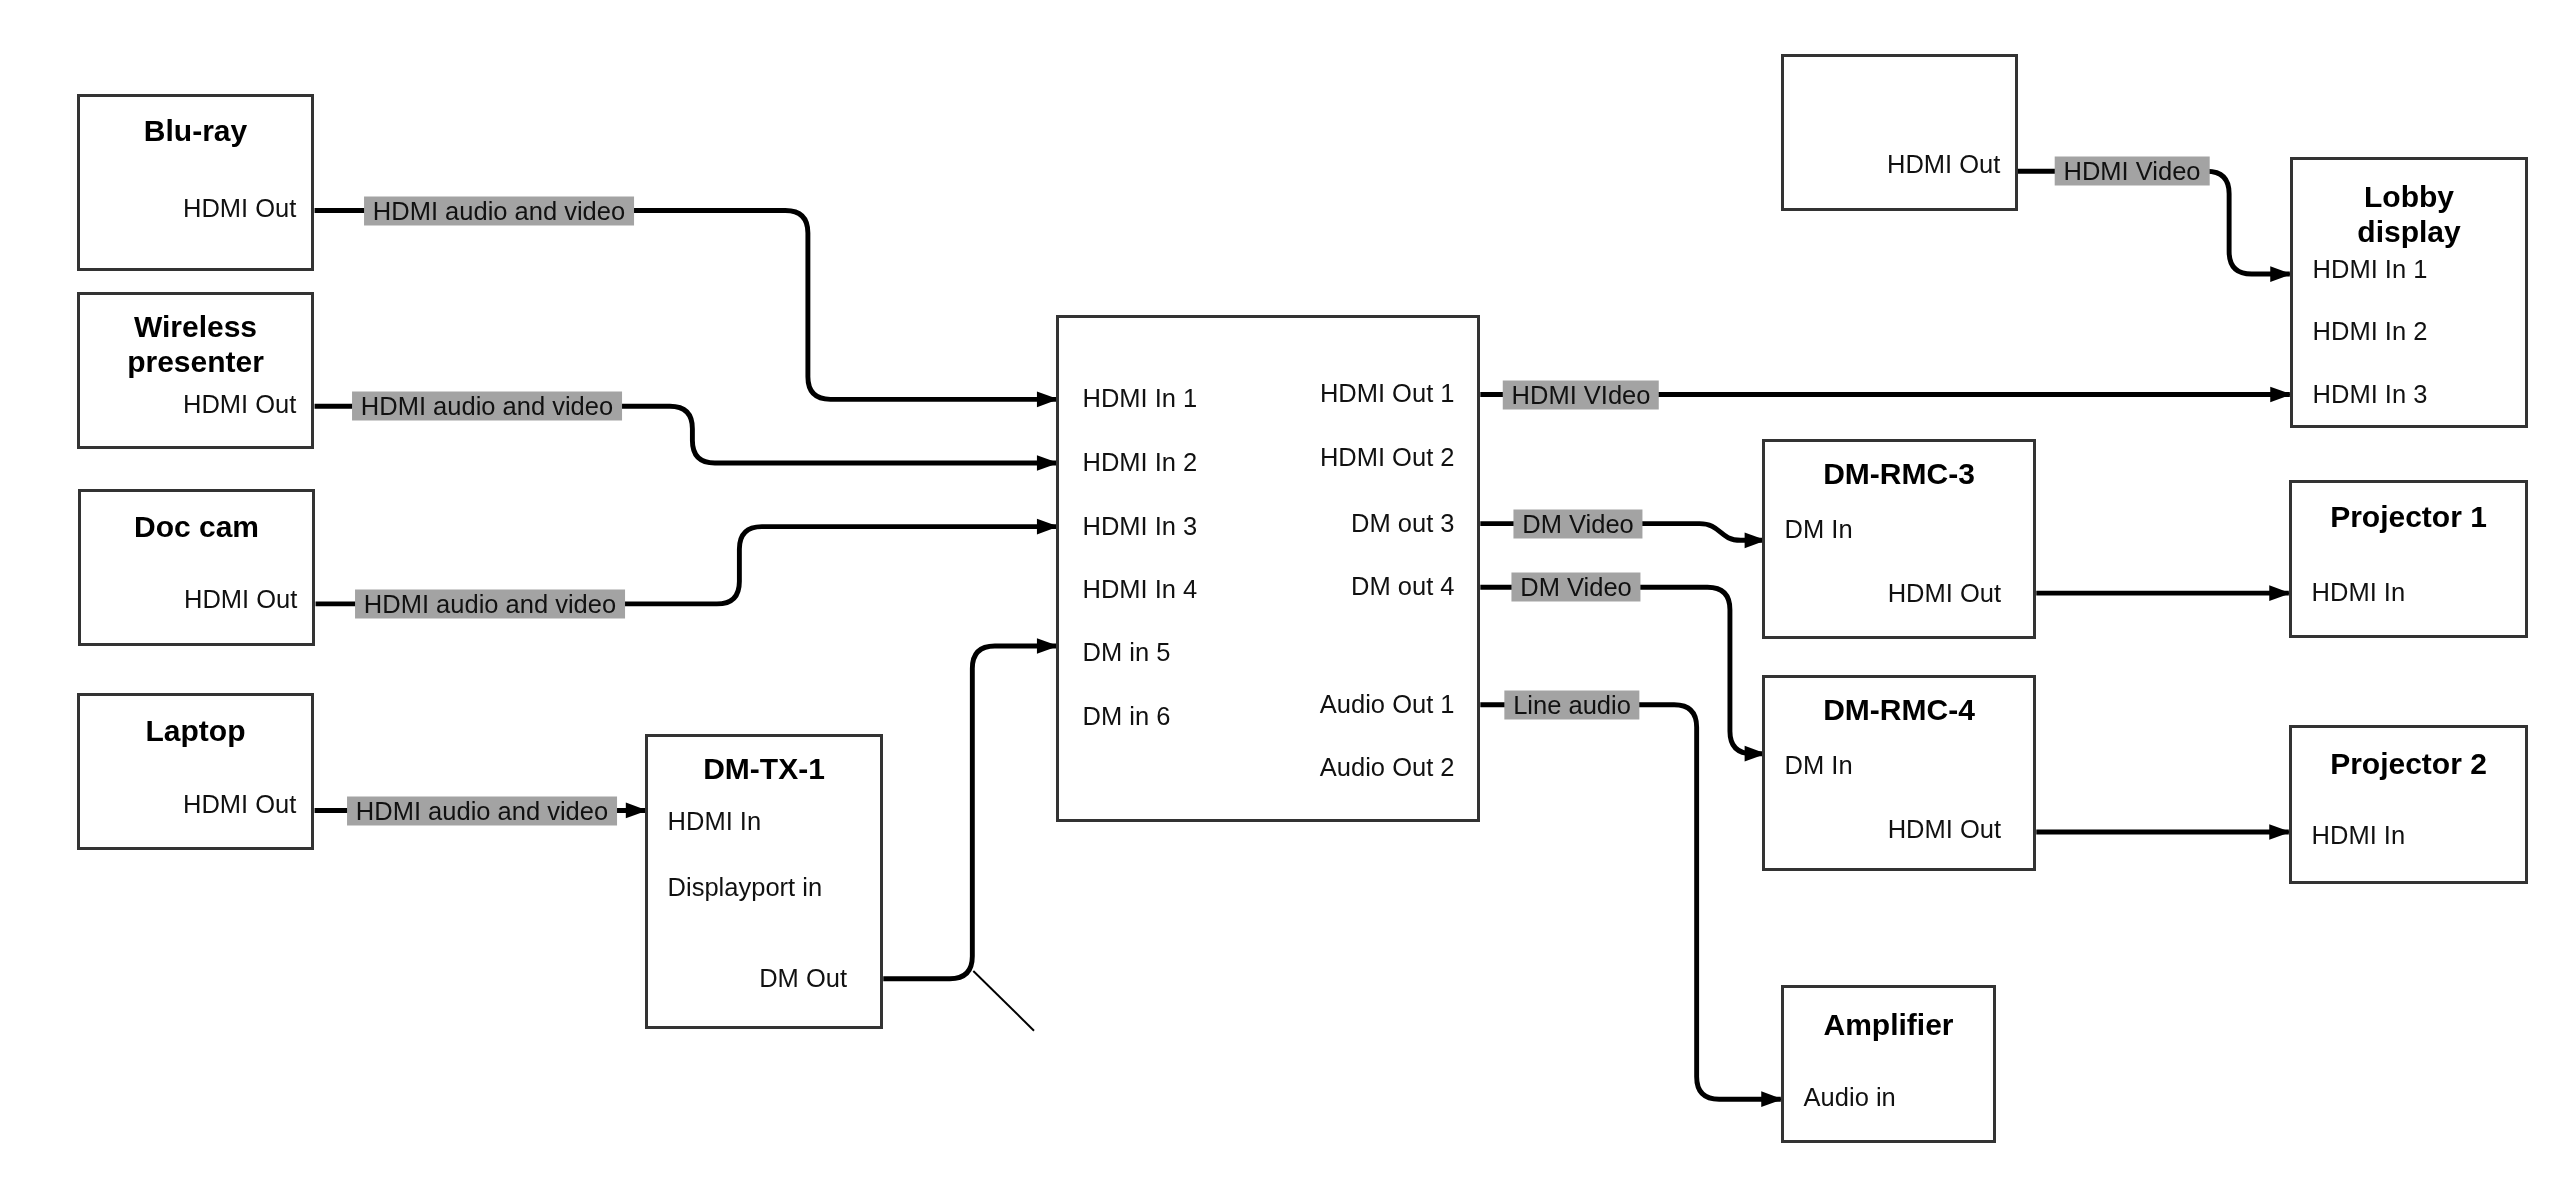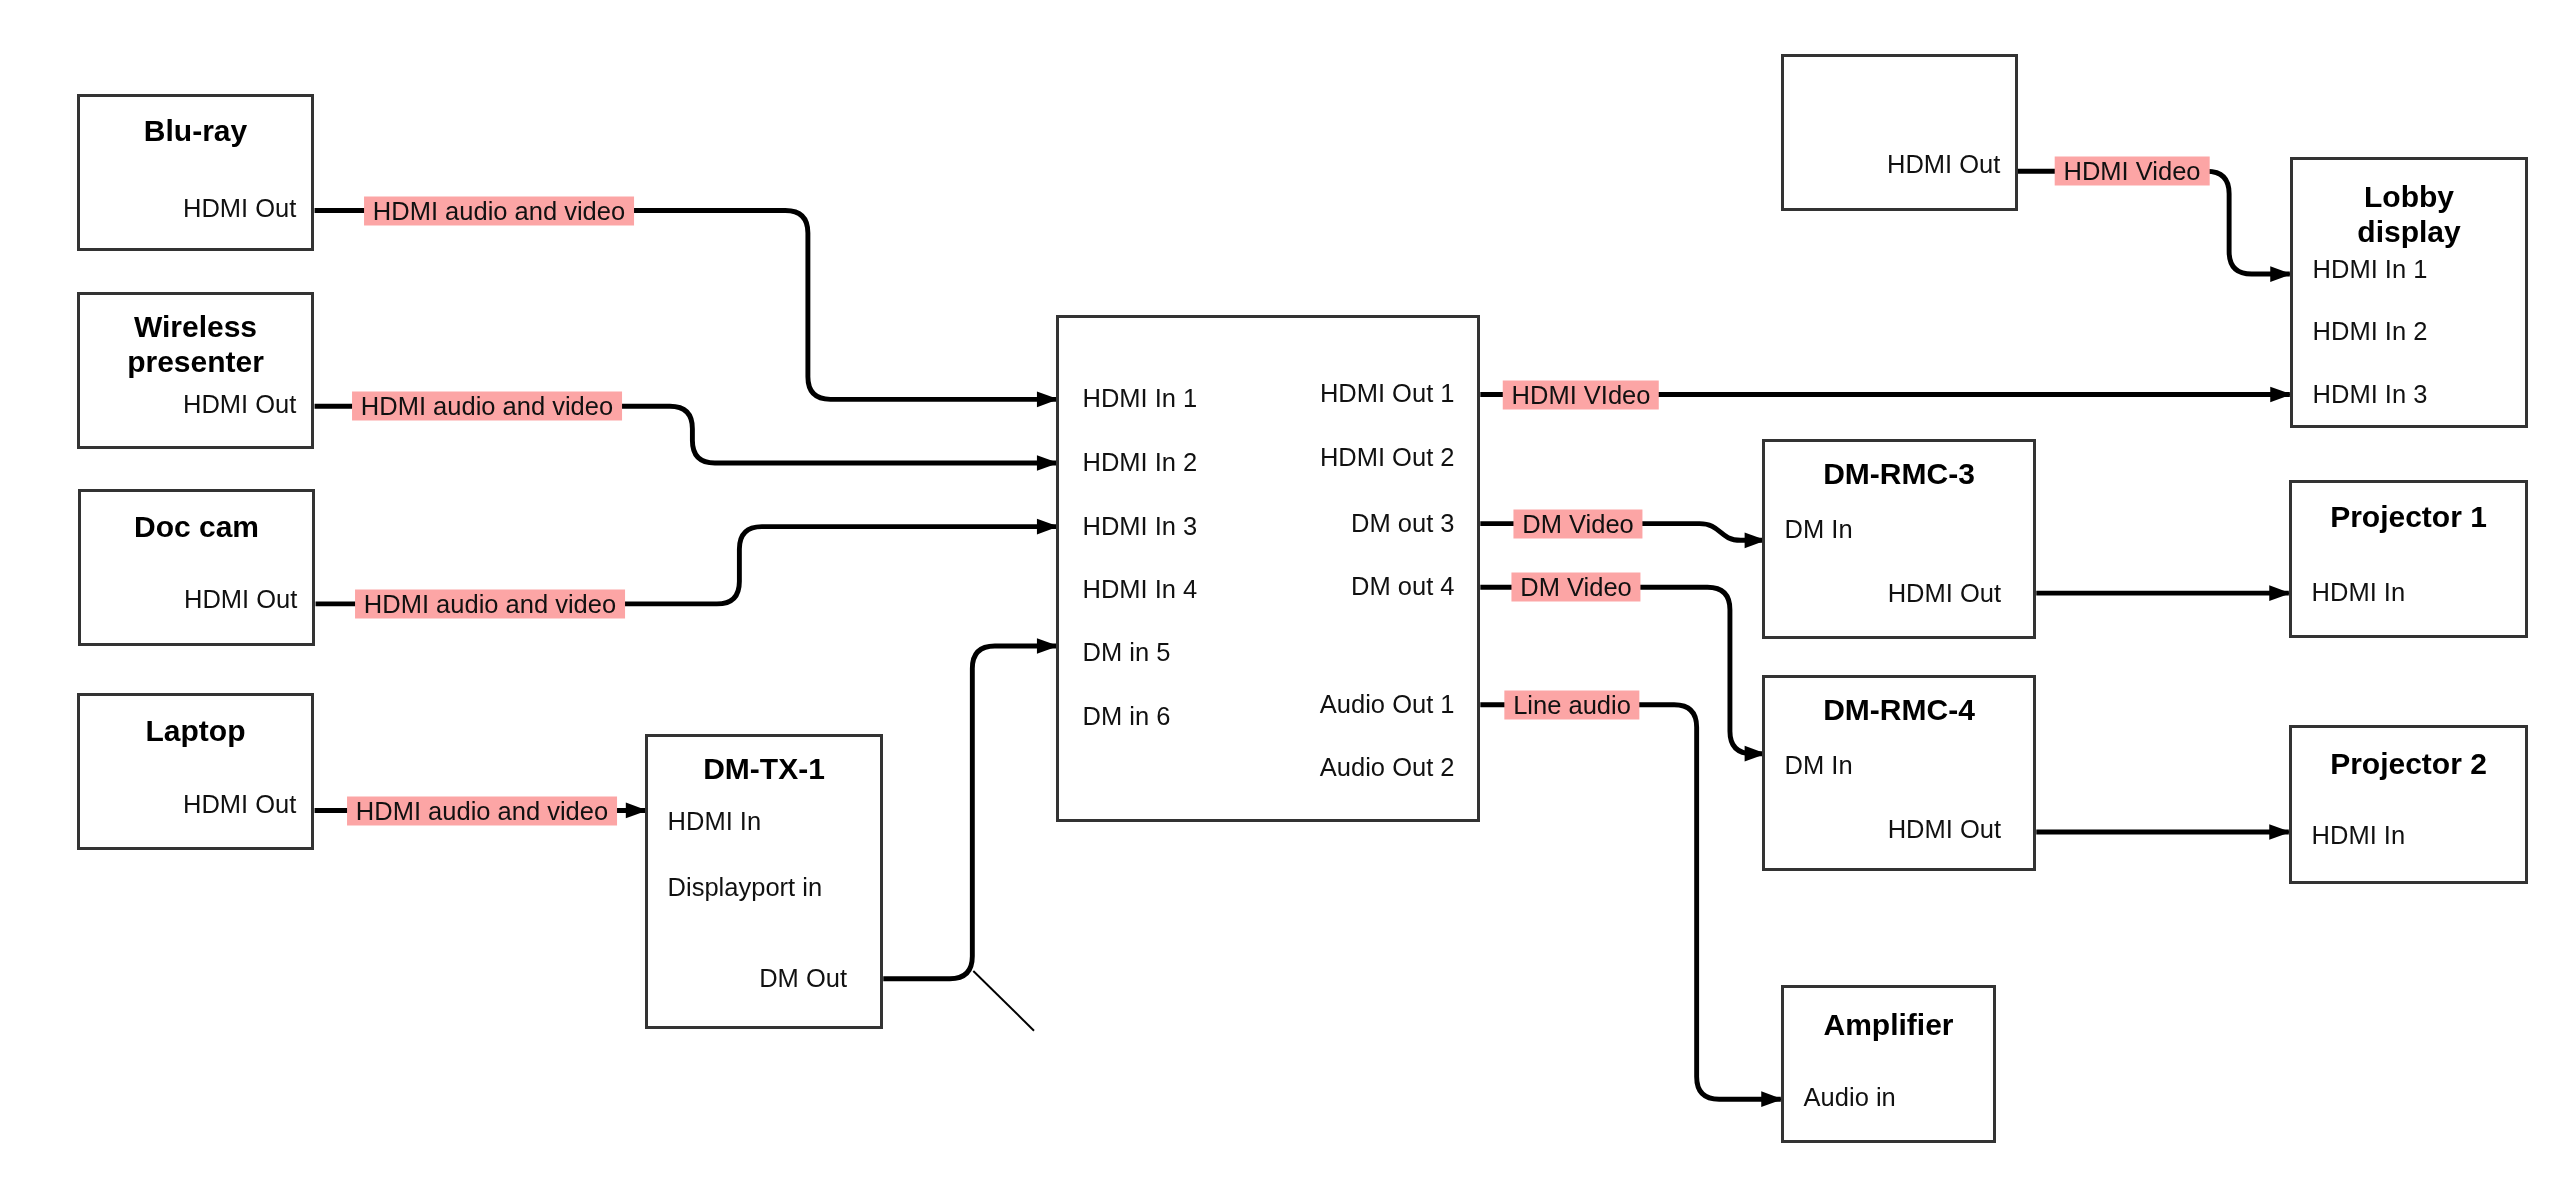--- a/index.html
+++ b/index.html
@@ -9,21 +9,21 @@
   path.wire{fill:none;stroke:#000;stroke-width:5;}
   path.thin{fill:none;stroke:#000;stroke-width:2;}
   .node{position:absolute;background:#fff;border:3.9px solid #333;box-sizing:border-box;}
   .title{position:absolute;left:0;right:0;text-align:center;font-weight:bold;
          font-size:30px;line-height:35px;color:#000;}
   .title span{display:block;}
   .port{position:absolute;font-size:25.5px;color:#111;white-space:nowrap;
         transform:translateY(-50%);}
   .pl{left:19.6px;}
   .pr{right:14.7px;text-align:right;}
-  .clabel{position:absolute;transform:translate(-50%,-50%);background:#fca5a5;
+  .clabel{position:absolute;transform:translate(-50%,-50%);background:#a3a3a3;
           padding:0 8.8px;font-size:25.5px;color:#111;white-space:nowrap;}
   .note{position:absolute;border:2px dashed #555;background:#fff;text-align:center;
         font-size:22.5px;line-height:27.4px;color:#222;display:flex;flex-direction:column;
         justify-content:center;}
   .note span{display:block;}
 </style>
 </head>
 <body>
 
 <div id="stage">
@@ -42,21 +42,21 @@
     <path class="thin" d="M 994 992 L 1056 1053"></path>
     <path class="wire" d="M 1512 403 H 2339" marker-end="url(#arr)"></path>
     <path class="wire" d="M 1512 535 H 1736 C 1758 535 1756 552 1778 552 H 1802" marker-end="url(#arr)"></path>
     <path class="wire" d="M 1512 600 H 1744 Q 1767 600 1767 623 V 747 Q 1767 770 1790 770 H 1802" marker-end="url(#arr)"></path>
     <path class="wire" d="M 1512 720 H 1710 Q 1733 720 1733 743 V 1100 Q 1733 1123 1756 1123 H 1819" marker-end="url(#arr)"></path>
     <path class="wire" d="M 2061 175 H 2254 Q 2277 175 2277 198 V 257 Q 2277 280 2300 280 H 2339" marker-end="url(#arr)"></path>
     <path class="wire" d="M 2080 606 H 2338" marker-end="url(#arr)"></path>
     <path class="wire" d="M 2080 850 H 2338" marker-end="url(#arr)"></path>
   </svg>
 
-  <div class="node" style="left:77px;top:94px;width:237px;height:157px;">
+  <div class="node" style="left:77px;top:94px;width:237px;height:177px;">
     <div class="title" style="top:15.7px;">
       <span>Blu-ray</span>
     </div>
     <div class="port pr" style="top:111px;">HDMI Out</div>
   </div>
 
   <div class="node" style="left:77px;top:292px;width:237px;height:157px;padding-left:34px;">
     <div class="title" style="top:13.7px;">
       <span>Wireless</span>
       <span>presenter</span>

